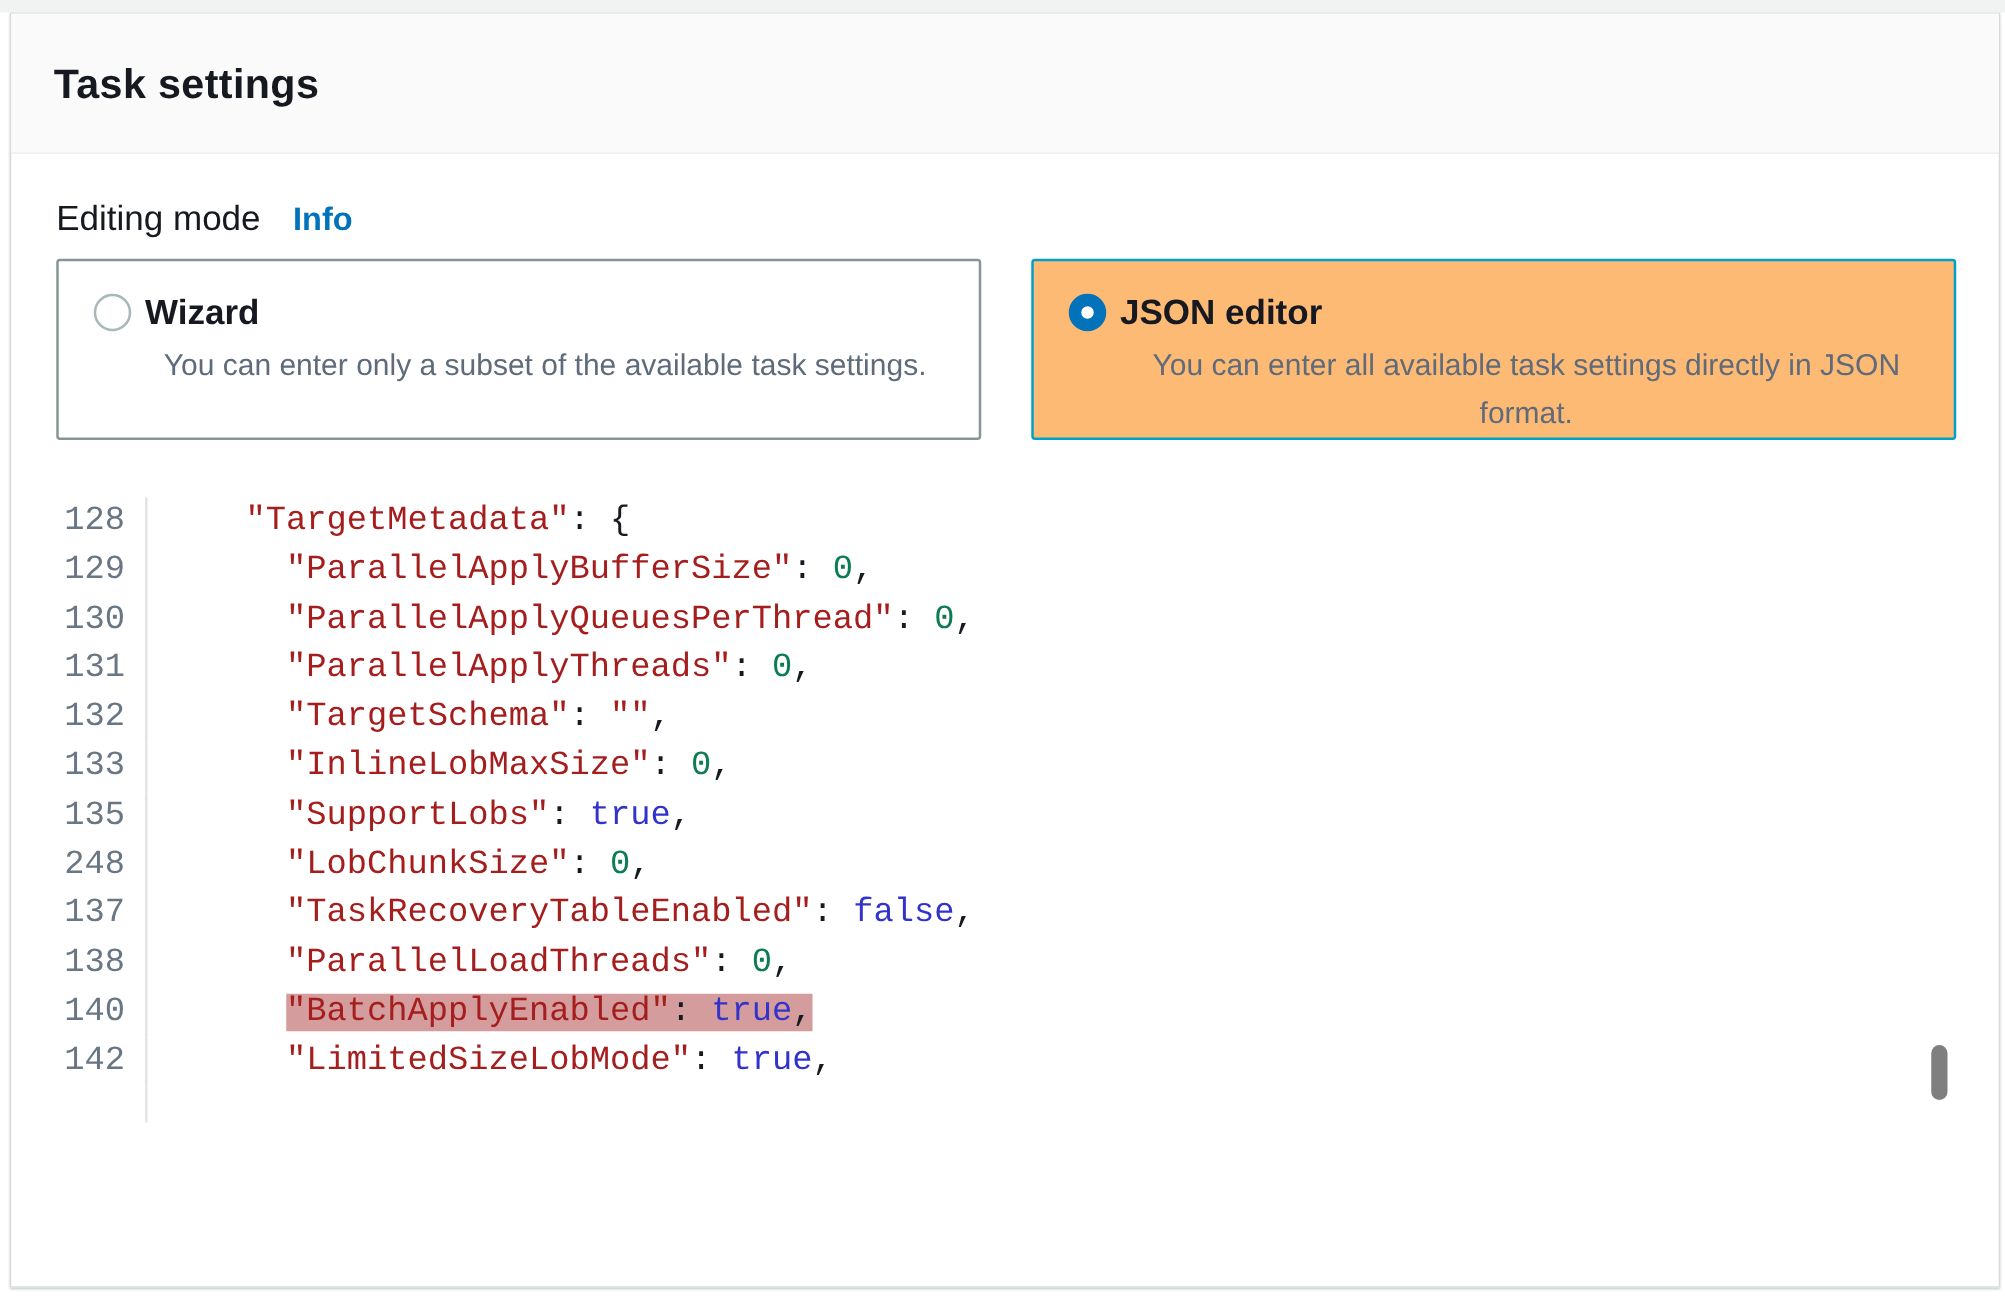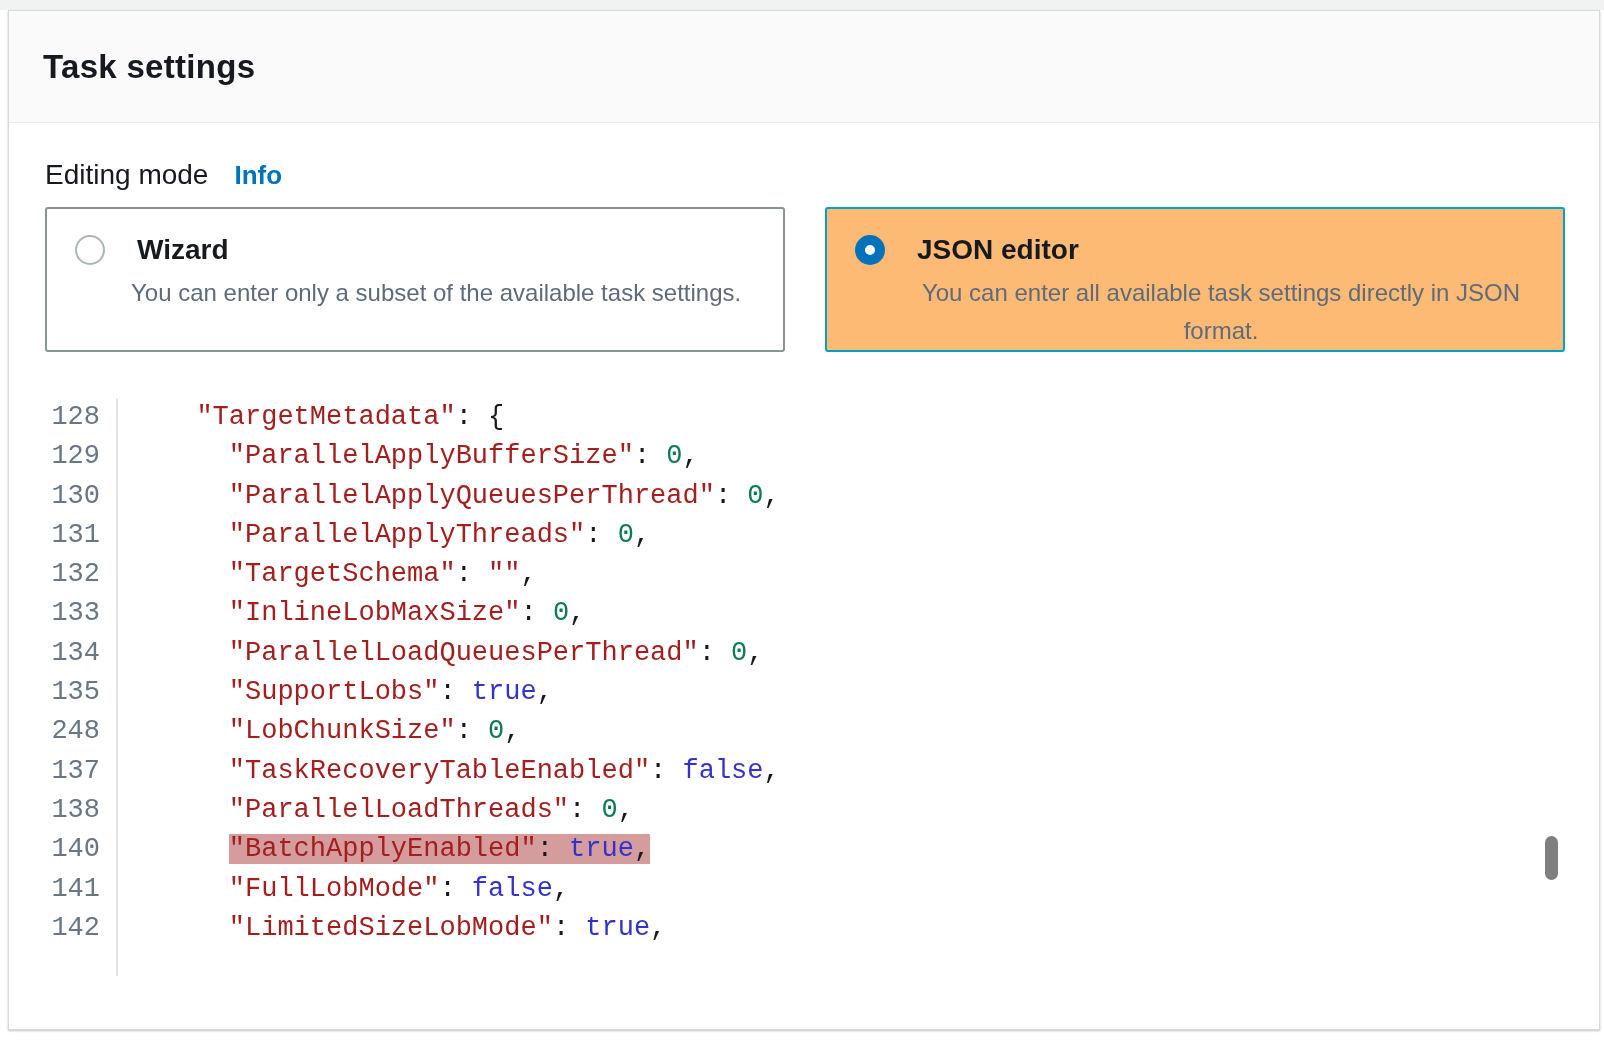--- a/index.html
+++ b/index.html
@@ -22,21 +22,21 @@
                text-decoration:none; cursor:pointer; }
 
   .tiles { display:flex; gap:40px; margin-top:16px; }
   .tile { flex:1; height:145px; background:#fff; border:2px solid #879596; border-radius:3px;
           padding:25px 28px; cursor:pointer; }
   .tile.selected { border-color:#00a1c9; background:#fdba74;text-align:center; }
   .tile-head { display:flex; align-items:center; }
   .radio { width:30px; height:30px; border-radius:50%; background:#fff;
            border:2px solid #aab7b8; flex:none; }
   .tile.selected .radio { border:10px solid #0273bb; }
-  .tile-label { font-size:28px; font-weight:700; color:#16191f; margin-left:32px; }
+  .tile-label { font-size:28px; font-weight:700; color:#16191f; margin-left:11px; }
   .tile-desc { font-size:24px; line-height:38px; color:#5f6b7a; margin:8px 0 0 56px; }
   .tile-desc.oneline { white-space:nowrap; }
   .tile-desc.wrapped { max-width:620px; }
 
   .editor { margin:46px -34px 0 -34px;
             font-family:"Liberation Mono", monospace; font-size:27px; line-height:39.3px;
             color:#16191f; }
   .code-row { display:flex; height:39.3px; white-space:pre; }
   .ln { width:97px; padding-right:8px; text-align:right; color:#697683; flex:none;
         user-select:none; }
@@ -88,27 +88,25 @@
 
     </div>
 
     <div class="editor" id="editor">
         <div class="code-row"><span class="ln">128</span><span class="code-cell"><span class="tok-plain">  </span><span class="tok-str">"TargetMetadata"</span><span class="tok-plain">: </span><span class="tok-plain">{</span></span></div>
         <div class="code-row"><span class="ln">129</span><span class="code-cell"><span class="tok-plain">    </span><span class="tok-str">"ParallelApplyBufferSize"</span><span class="tok-plain">: </span><span class="tok-num">0</span><span class="tok-plain">,</span></span></div>
         <div class="code-row"><span class="ln">130</span><span class="code-cell"><span class="tok-plain">    </span><span class="tok-str">"ParallelApplyQueuesPerThread"</span><span class="tok-plain">: </span><span class="tok-num">0</span><span class="tok-plain">,</span></span></div>
         <div class="code-row"><span class="ln">131</span><span class="code-cell"><span class="tok-plain">    </span><span class="tok-str">"ParallelApplyThreads"</span><span class="tok-plain">: </span><span class="tok-num">0</span><span class="tok-plain">,</span></span></div>
         <div class="code-row"><span class="ln">132</span><span class="code-cell"><span class="tok-plain">    </span><span class="tok-str">"TargetSchema"</span><span class="tok-plain">: </span><span class="tok-str">""</span><span class="tok-plain">,</span></span></div>
         <div class="code-row"><span class="ln">133</span><span class="code-cell"><span class="tok-plain">    </span><span class="tok-str">"InlineLobMaxSize"</span><span class="tok-plain">: </span><span class="tok-num">0</span><span class="tok-plain">,</span></span></div>
-        <div class="code-row"><span class="ln">134</span><span class="code-cell"><span class="tok-plain">    </span><span class="tok-str">"ParallelLoadQueuesPerThread"</span><span class="tok-plain">: </span><span class="tok-num">0</span><span class="tok-plain">,</span></span></div>
         <div class="code-row"><span class="ln">135</span><span class="code-cell"><span class="tok-plain">    </span><span class="tok-str">"SupportLobs"</span><span class="tok-plain">: </span><span class="tok-bool">true</span><span class="tok-plain">,</span></span></div>
         <div class="code-row"><span class="ln">248</span><span class="code-cell"><span class="tok-plain">    </span><span class="tok-str">"LobChunkSize"</span><span class="tok-plain">: </span><span class="tok-num">0</span><span class="tok-plain">,</span></span></div>
         <div class="code-row"><span class="ln">137</span><span class="code-cell"><span class="tok-plain">    </span><span class="tok-str">"TaskRecoveryTableEnabled"</span><span class="tok-plain">: </span><span class="tok-bool">false</span><span class="tok-plain">,</span></span></div>
         <div class="code-row"><span class="ln">138</span><span class="code-cell"><span class="tok-plain">    </span><span class="tok-str">"ParallelLoadThreads"</span><span class="tok-plain">: </span><span class="tok-num">0</span><span class="tok-plain">,</span></span></div>
         <div class="code-row"><span class="ln">140</span><span class="code-cell"><span class="tok-plain">    </span><span class="hl"><span class="tok-str">"BatchApplyEnabled"</span><span class="tok-plain">: </span><span class="tok-bool">true</span><span class="tok-plain">,</span></span></span></div>
-        <div class="code-row"><span class="ln">141</span><span class="code-cell"><span class="tok-plain">    </span><span class="tok-str">"FullLobMode"</span><span class="tok-plain">: </span><span class="tok-bool">false</span><span class="tok-plain">,</span></span></div>
         <div class="code-row"><span class="ln">142</span><span class="code-cell"><span class="tok-plain">    </span><span class="tok-str">"LimitedSizeLobMode"</span><span class="tok-plain">: </span><span class="tok-bool">true</span><span class="tok-plain">,</span></span></div>
         <div class="code-row tail-row"><span class="ln"></span><span class="code-cell"></span></div>
       </div>
 
   </div>
 
   <div class="scrollbar-thumb"></div>
 </div>
 
 </body></html>

